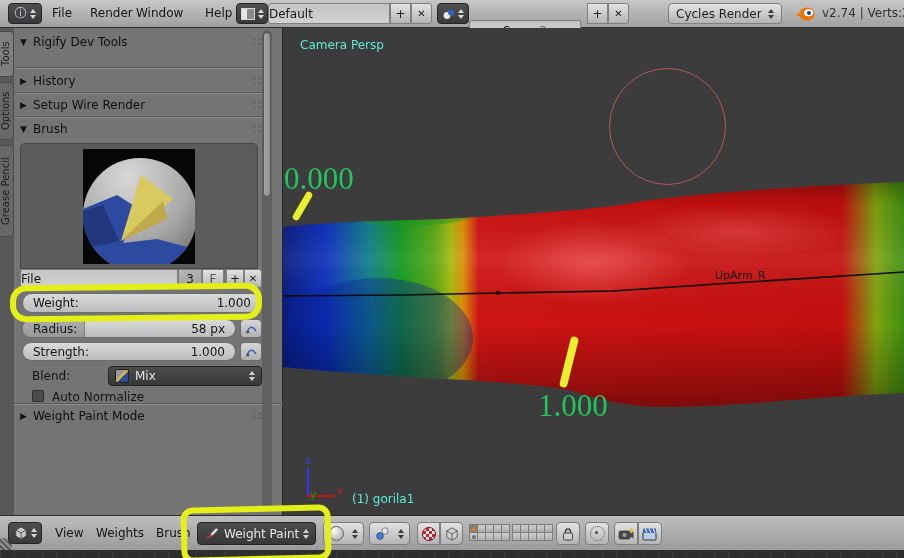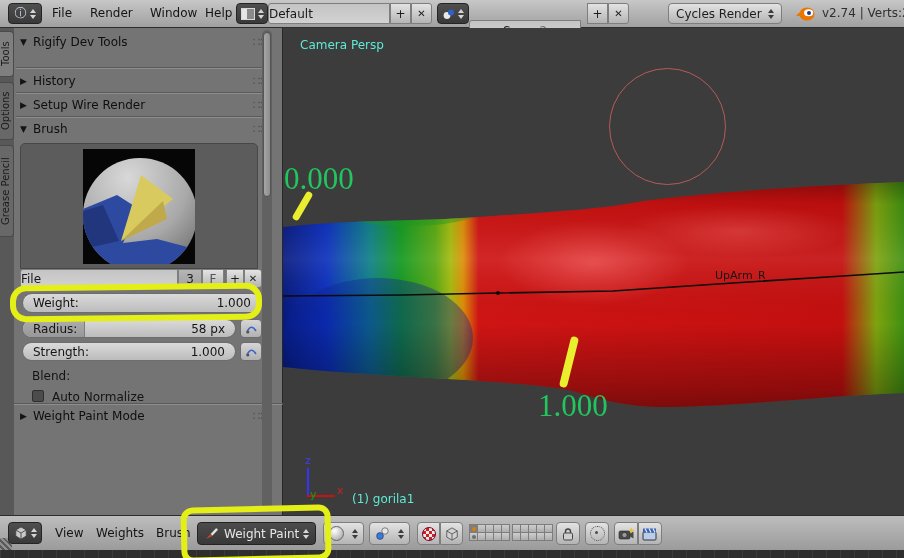--- a/index.html
+++ b/index.html
@@ -62,21 +62,21 @@
 <div class="abs topbar">
   <div class="abs btn-dark" style="left:8px;top:3px;width:34px;height:21px">
     <span style="color:#cfd6e8;font-size:12px">ⓘ</span>
     <span class="ud">
         <i class="up"></i>
         <i class="dn"></i>
       </span>
   </div>
   <div class="abs menu-label" style="left:52px;top:0">File</div>
   <div class="abs menu-label" style="left:90px;top:0">Render</div>
-  <div class="abs menu-label" style="left:150px;top:0">Window</div>
+  <div class="abs menu-label" style="left:136px;top:0">Window</div>
   <div class="abs menu-label" style="left:205px;top:0">Help</div>
 
   <div class="abs btn-dark" style="left:236px;top:3px;width:32px;height:21px">
     <span style="width:12px;height:10px;border:1px solid #d8d8d8;background:linear-gradient(90deg,#e6e6e6 0 45%,#8a8a8a 45%)"></span>
     <span class="ud">
         <i class="up"></i>
         <i class="dn"></i>
       </span>
   </div>
   <div class="abs tfield" style="left:268px;top:3px;width:122px;height:21px;border-radius:3px 0 0 3px">
@@ -223,20 +223,28 @@
     <span>1.000</span>
   </div>
   <div class="pressure-btn" style="left:226px;top:314px;height:19px">
     <svg width="13" height="13">
         <path d="M2 10 Q6 1 11 9" stroke="#3a62c8" fill="none" stroke-width="1.6"></path>
         <circle cx="2.8" cy="10" r="1.6" fill="#555"></circle>
       </svg>
   </div>
 
   <div class="abs" style="left:18px;top:341px;font-size:12px;color:#141414">Blend:</div>
+  <div class="abs dd-dark" style="left:94px;top:338px;width:154px;height:20px">
+    <span class="mix-icon"></span>
+    <span style="margin-left:6px">Mix</span>
+    <span class="ud" style="margin-left:auto">
+        <i class="up"></i>
+        <i class="dn"></i>
+      </span>
+  </div>
 
   <div class="abs" style="left:18px;top:362px;height:13px;overflow:hidden;display:flex;gap:8px;align-items:flex-start">
     <span class="checkbox"></span>
     <span style="font-size:12px;color:#141414">Auto Normalize</span>
   </div>
 
   <div class="sep" style="top:375px;left:0;width:269px"></div>
 
   <div class="phead" style="top:379px">
     <span class="tri">▶</span>

